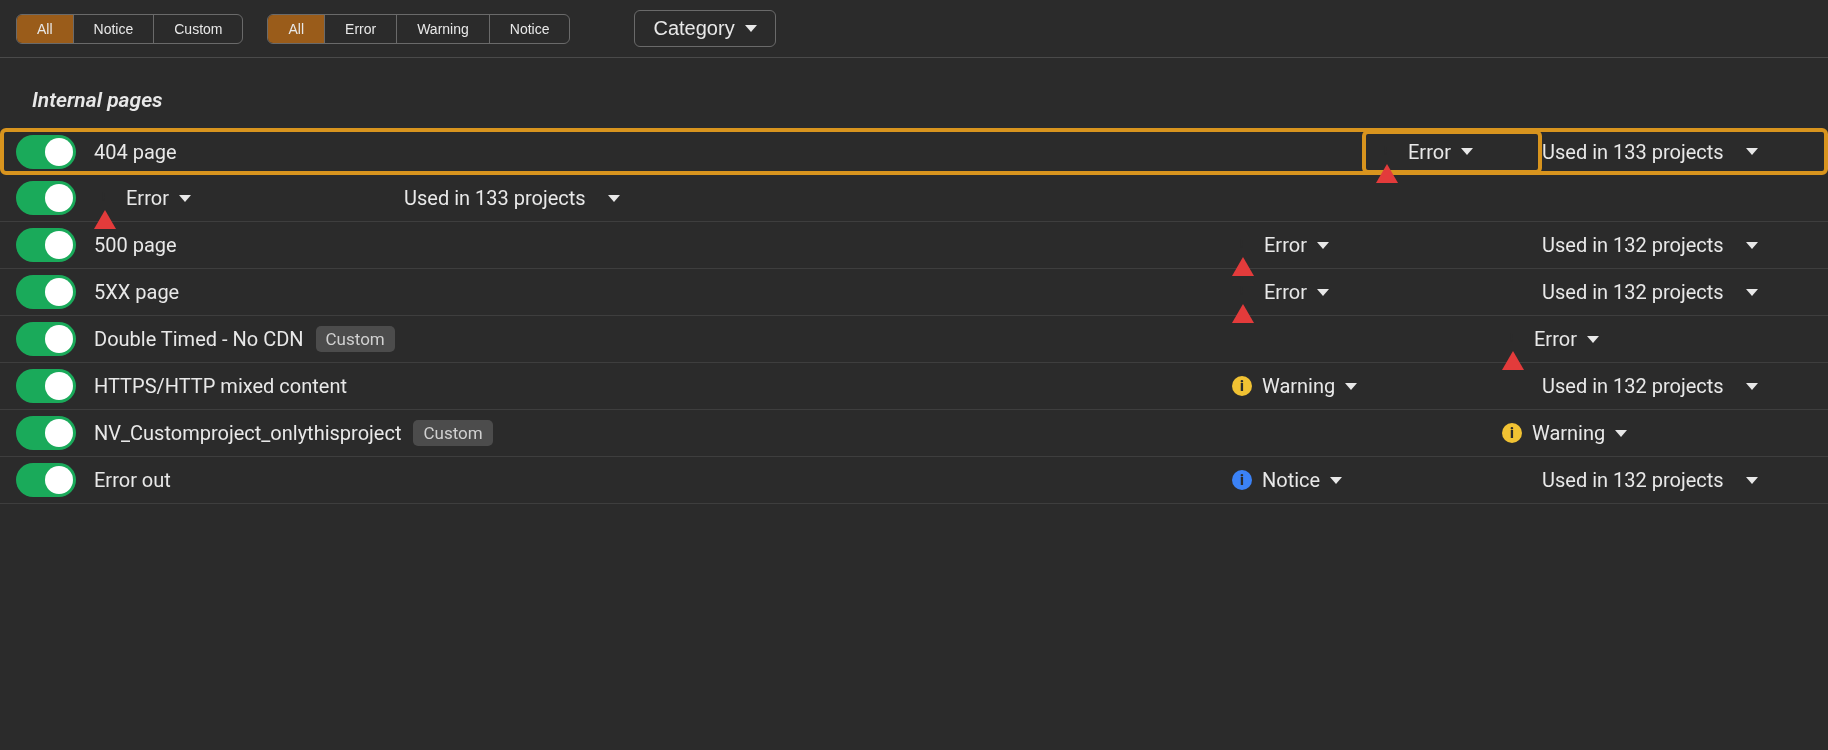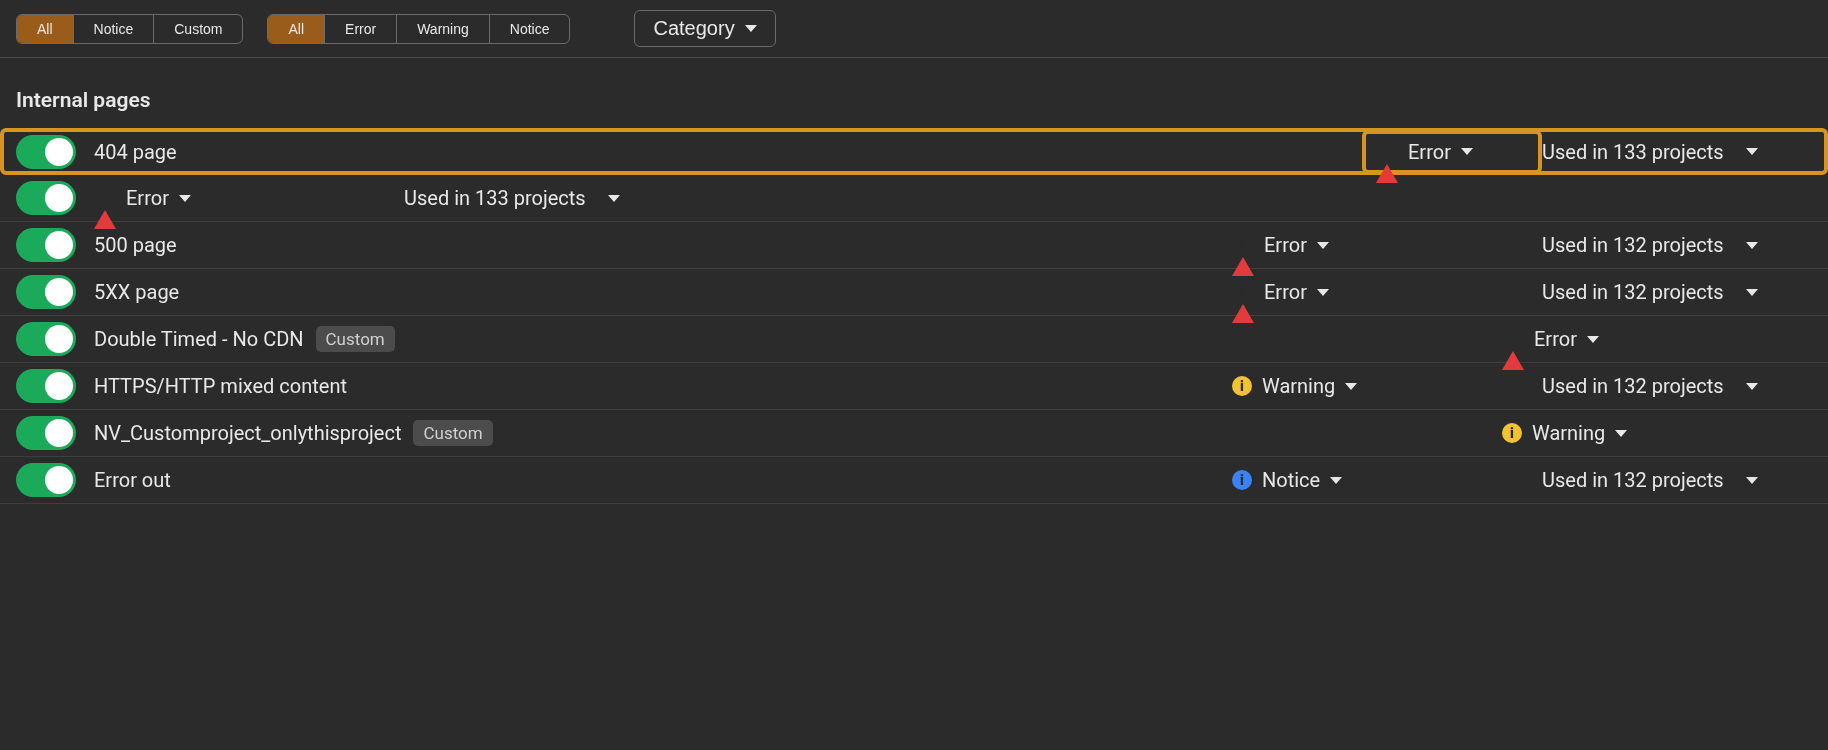--- a/index.html
+++ b/index.html
@@ -57,23 +57,24 @@
     }
     .caret-down {
       width: 0;
       height: 0;
       border-left: 6px solid transparent;
       border-right: 6px solid transparent;
       border-top: 7px solid #e8e8e8;
       display: inline-block;
     }
     .section-title {
-      padding: 30px 16px 16px 16px;
+      padding: 30px 16px 16px 32px;
       font-size: 21px;
       font-weight: 600;
+      font-style: italic;
     }
     .rows {
       display: flex;
       flex-direction: column;
     }
     .row {
       display: flex;
       align-items: center;
       padding: 12px 16px;
       border-bottom: 1px solid #3e3e3e;

